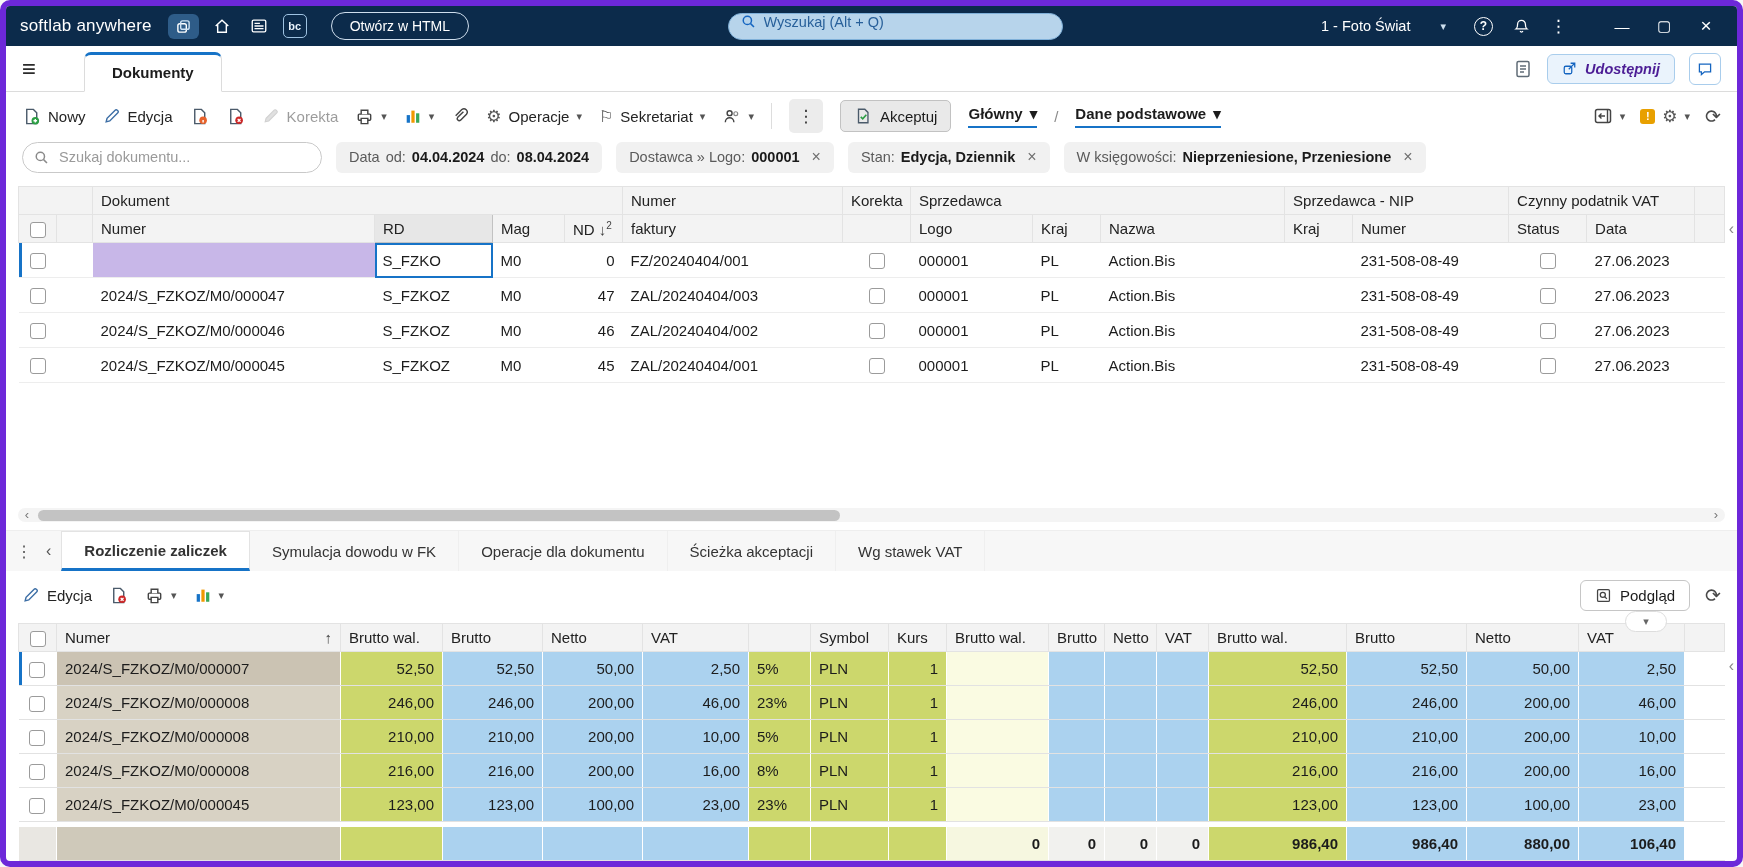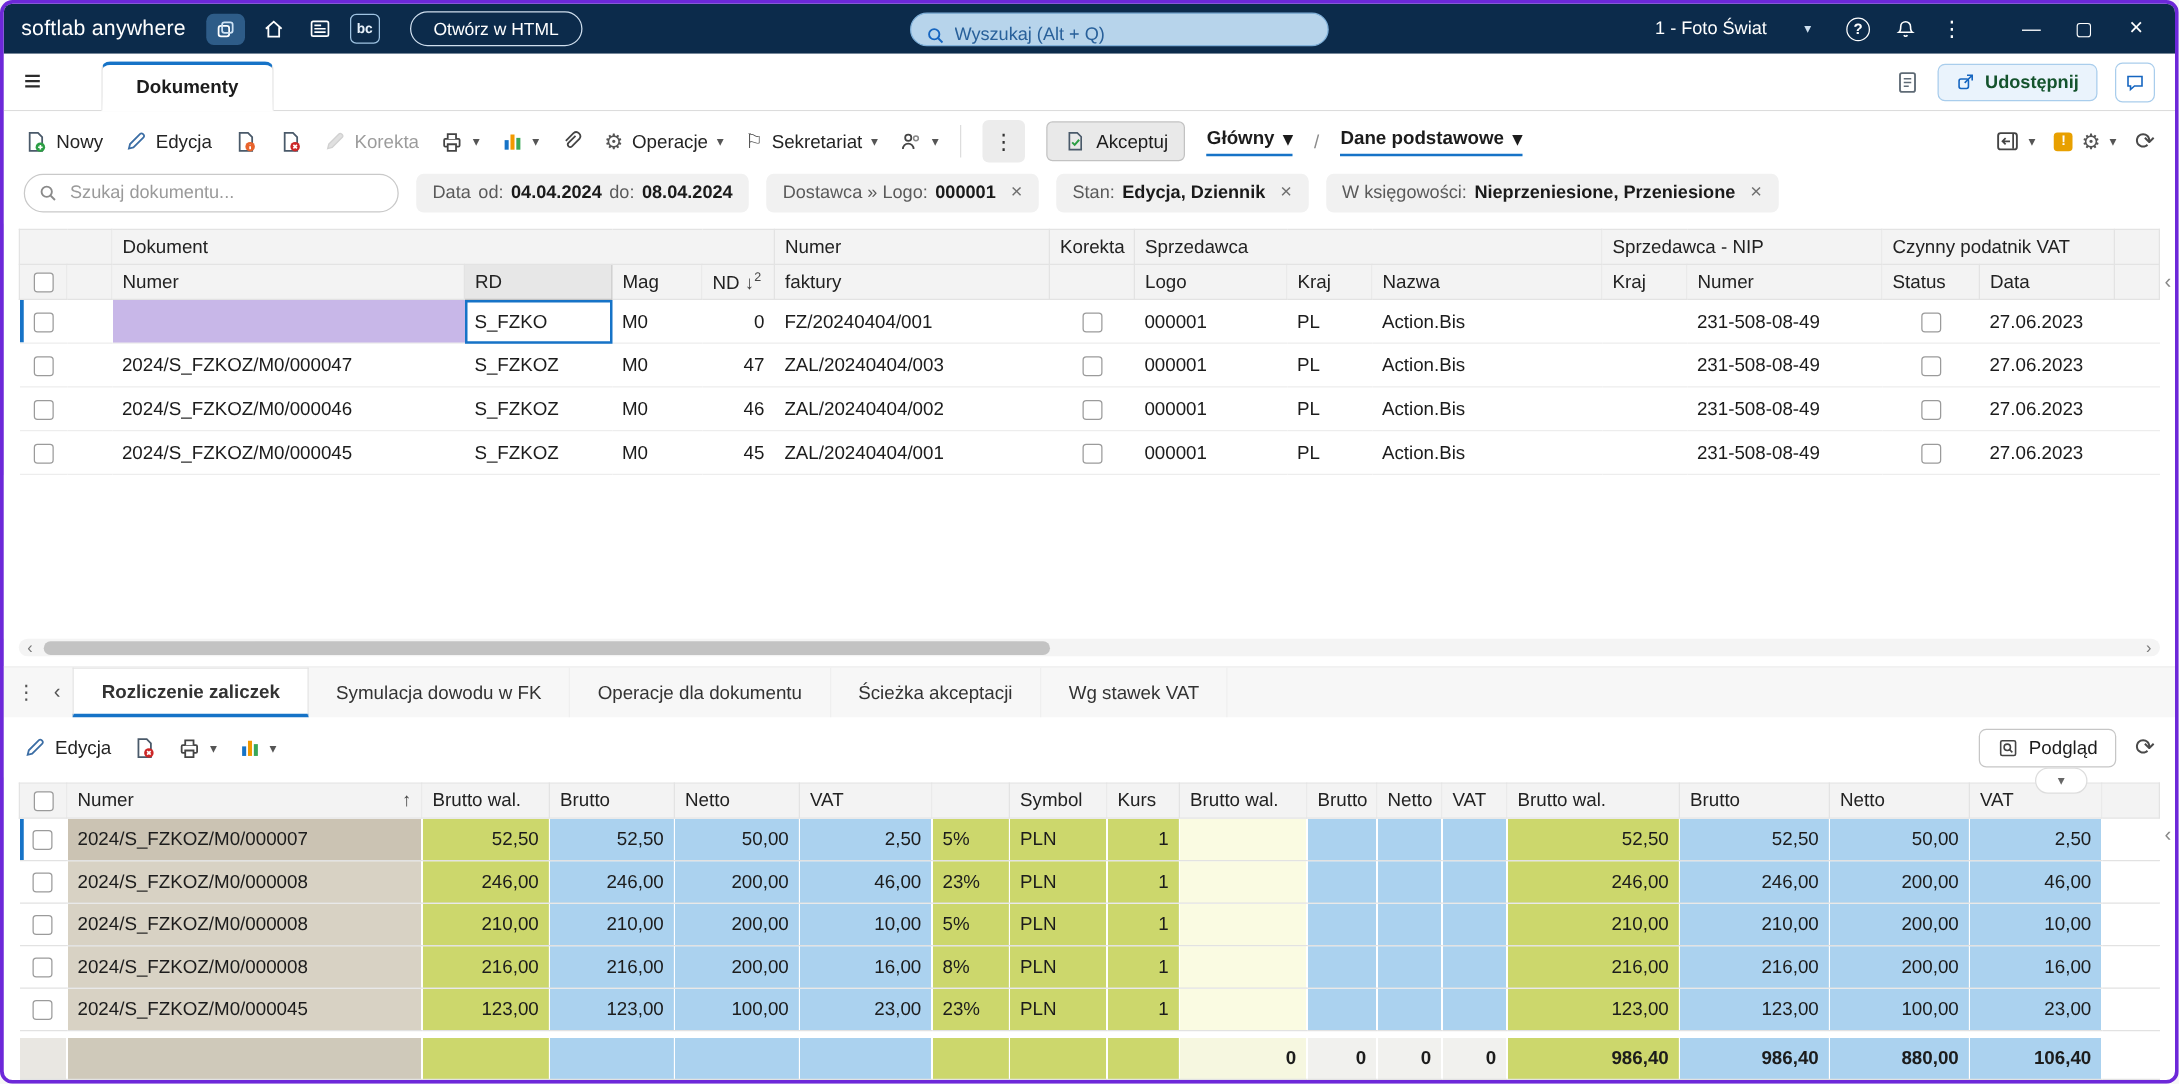--- a/index.html
+++ b/index.html
@@ -1,55 +1,55 @@
 <!DOCTYPE html>
 <html><head>
 <meta charset="utf-8">
 <style>
   * { box-sizing: border-box; margin: 0; padding: 0; }
   html,body { width:1743px; height:867px; overflow:hidden; background:#f7f7f7;
     font-family:"Liberation Sans", sans-serif; font-size:15px; color:#1c1c1c; }
-  .window { width:1743px; height:867px; background:#fff; border:3px solid #6d28d9;
+  .window { width:1743px; height:867px; background:#fff; border:6px solid #6d28d9;
     border-radius:10px; overflow:hidden; display:flex; flex-direction:column; position:relative; }
 
   
   .titlebar { height:40px; flex:0 0 40px; background:#0c2b4b; display:flex; align-items:center;
     padding:0 10px 0 14px; color:#fff; }
   .tb-left { display:flex; align-items:center; gap:10px; }
   .brand { font-size:17px; letter-spacing:.2px; margin-right:6px; white-space:nowrap; }
   .badge { width:31px; height:25px; border-radius:6px; background:#2e5c88; display:flex; align-items:center; justify-content:center; }
   .tb-ic { width:27px; height:27px; display:flex; align-items:center; justify-content:center; color:#fff; }
   .bc { width:24px; height:24px; border-radius:5px; border:1.5px solid #9fc3e2; color:#e8f2fb;
     font-size:11px; font-weight:700; display:flex; align-items:center; justify-content:center; }
   .openhtml { border:1.5px solid #cfdeed; border-radius:16px; color:#fff; padding:5px 18px;
     font-size:14px; margin-left:14px; background:transparent; white-space:nowrap; cursor:pointer; }
   .tb-center { flex:1; display:flex; justify-content:center; }
   .tb-search { width:335px; height:27px; background:#b7d4eb; border:1px solid #7fb0d9; border-radius:15px;
-    display:flex; align-items:flex-end; gap:8px; padding:0 12px; color:#14558f; }
+    display:flex; align-items:flex-start; gap:8px; padding:0 12px; color:#14558f; }
   .tb-search input { background:transparent; border:none; outline:none; color:#14558f; font-size:14.5px; width:100%; }
   .tb-search input::placeholder { color:#28609a; opacity:1; }
   .tb-right { display:flex; align-items:center; gap:20px; }
   .company { display:flex; align-items:center; gap:30px; font-size:14.5px; white-space:nowrap; margin-right:8px; }
   .qmark { width:19px; height:19px; border:1.5px solid #fff; border-radius:50%; font-size:12px; font-weight:700;
     display:flex; align-items:center; justify-content:center; }
   .winctl { display:flex; align-items:center; margin-left:14px; }
   .wbtn { width:42px; height:40px; display:flex; align-items:center; justify-content:center; font-size:15px; cursor:pointer; }
   .wbtn.close { font-size:19px; }
   .chev { font-size:11px; color:#cfe0ef; line-height:1; }
 
   
   .tabrow { height:46px; flex:0 0 46px; display:flex; align-items:flex-end; border-bottom:1px solid #dcdcdc;
     padding:0 16px; background:#fff; }
   .hamburger { align-self:center; font-size:24px; color:#2b2b2b; width:34px; cursor:pointer; }
   .tab-doc { position:relative; top:1px; margin-left:28px; background:#fff; border:1px solid #dcdcdc;
     border-bottom:1px solid #fff; border-top:3px solid #1673c7; border-radius:7px 7px 0 0;
     padding:9px 27px 10px; font-weight:700; font-size:15px; cursor:pointer; }
   .tabrow-right { margin-left:auto; align-self:center; display:flex; align-items:center; gap:14px; }
   .share-btn { display:flex; align-items:center; gap:8px; background:#eaf3fc; border:1px solid #a9cdec;
-    color:#14532d; font-weight:700; border-radius:6px; padding:6px 14px; font-size:14.5px; cursor:pointer; }
+    color:#4c1d95; font-weight:700; border-radius:6px; padding:6px 14px; font-size:14.5px; cursor:pointer;font-style:italic; }
   .chat-btn { width:32px; height:32px; border:1px solid #a9cdec; border-radius:6px; background:#fff;
     display:flex; align-items:center; justify-content:center; color:#1565c0; cursor:pointer; }
   .rep-ic { color:#5f6b76; display:flex; }
 
   
   .toolbar { height:48px; flex:0 0 48px; display:flex; align-items:center; padding:0 16px; gap:17px; background:#fff; }
   .titem { display:flex; align-items:center; gap:7px; color:#242424; cursor:pointer; white-space:nowrap; }
   .titem .chev2 { font-size:11px; color:#555; }
   .disabled { opacity:.45; }
   .vsep { width:1px; height:26px; background:#ddd; }

